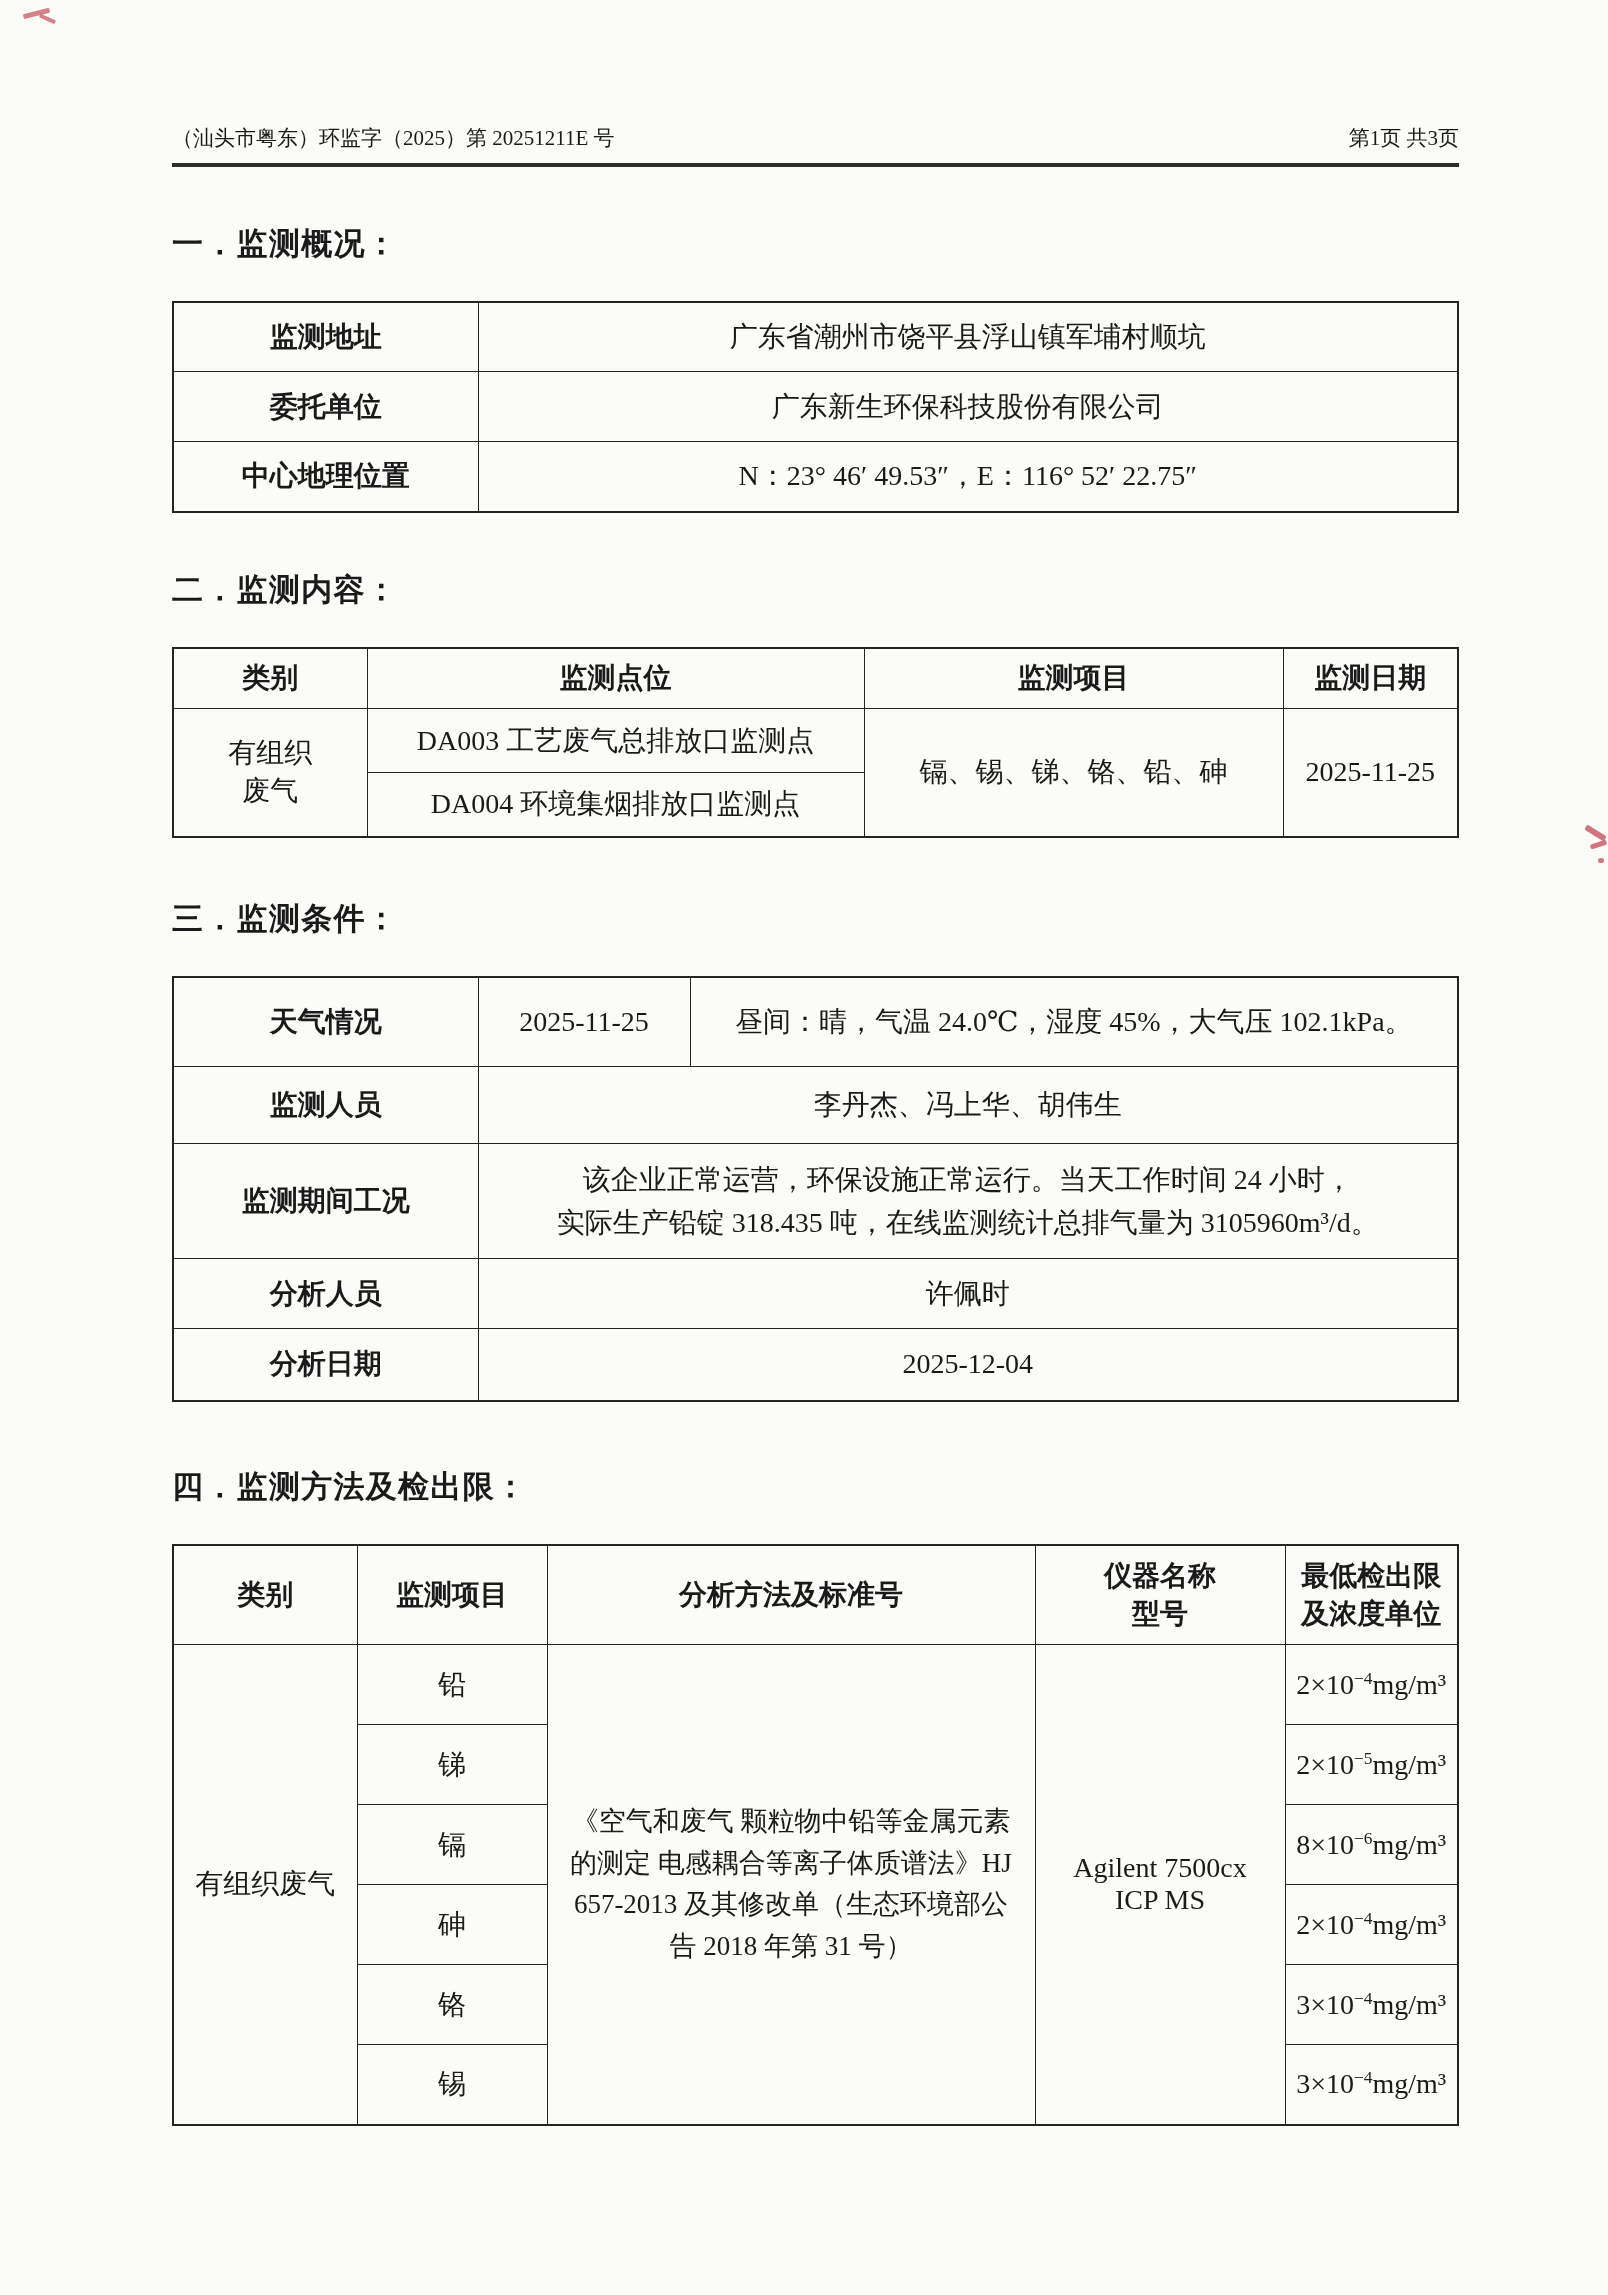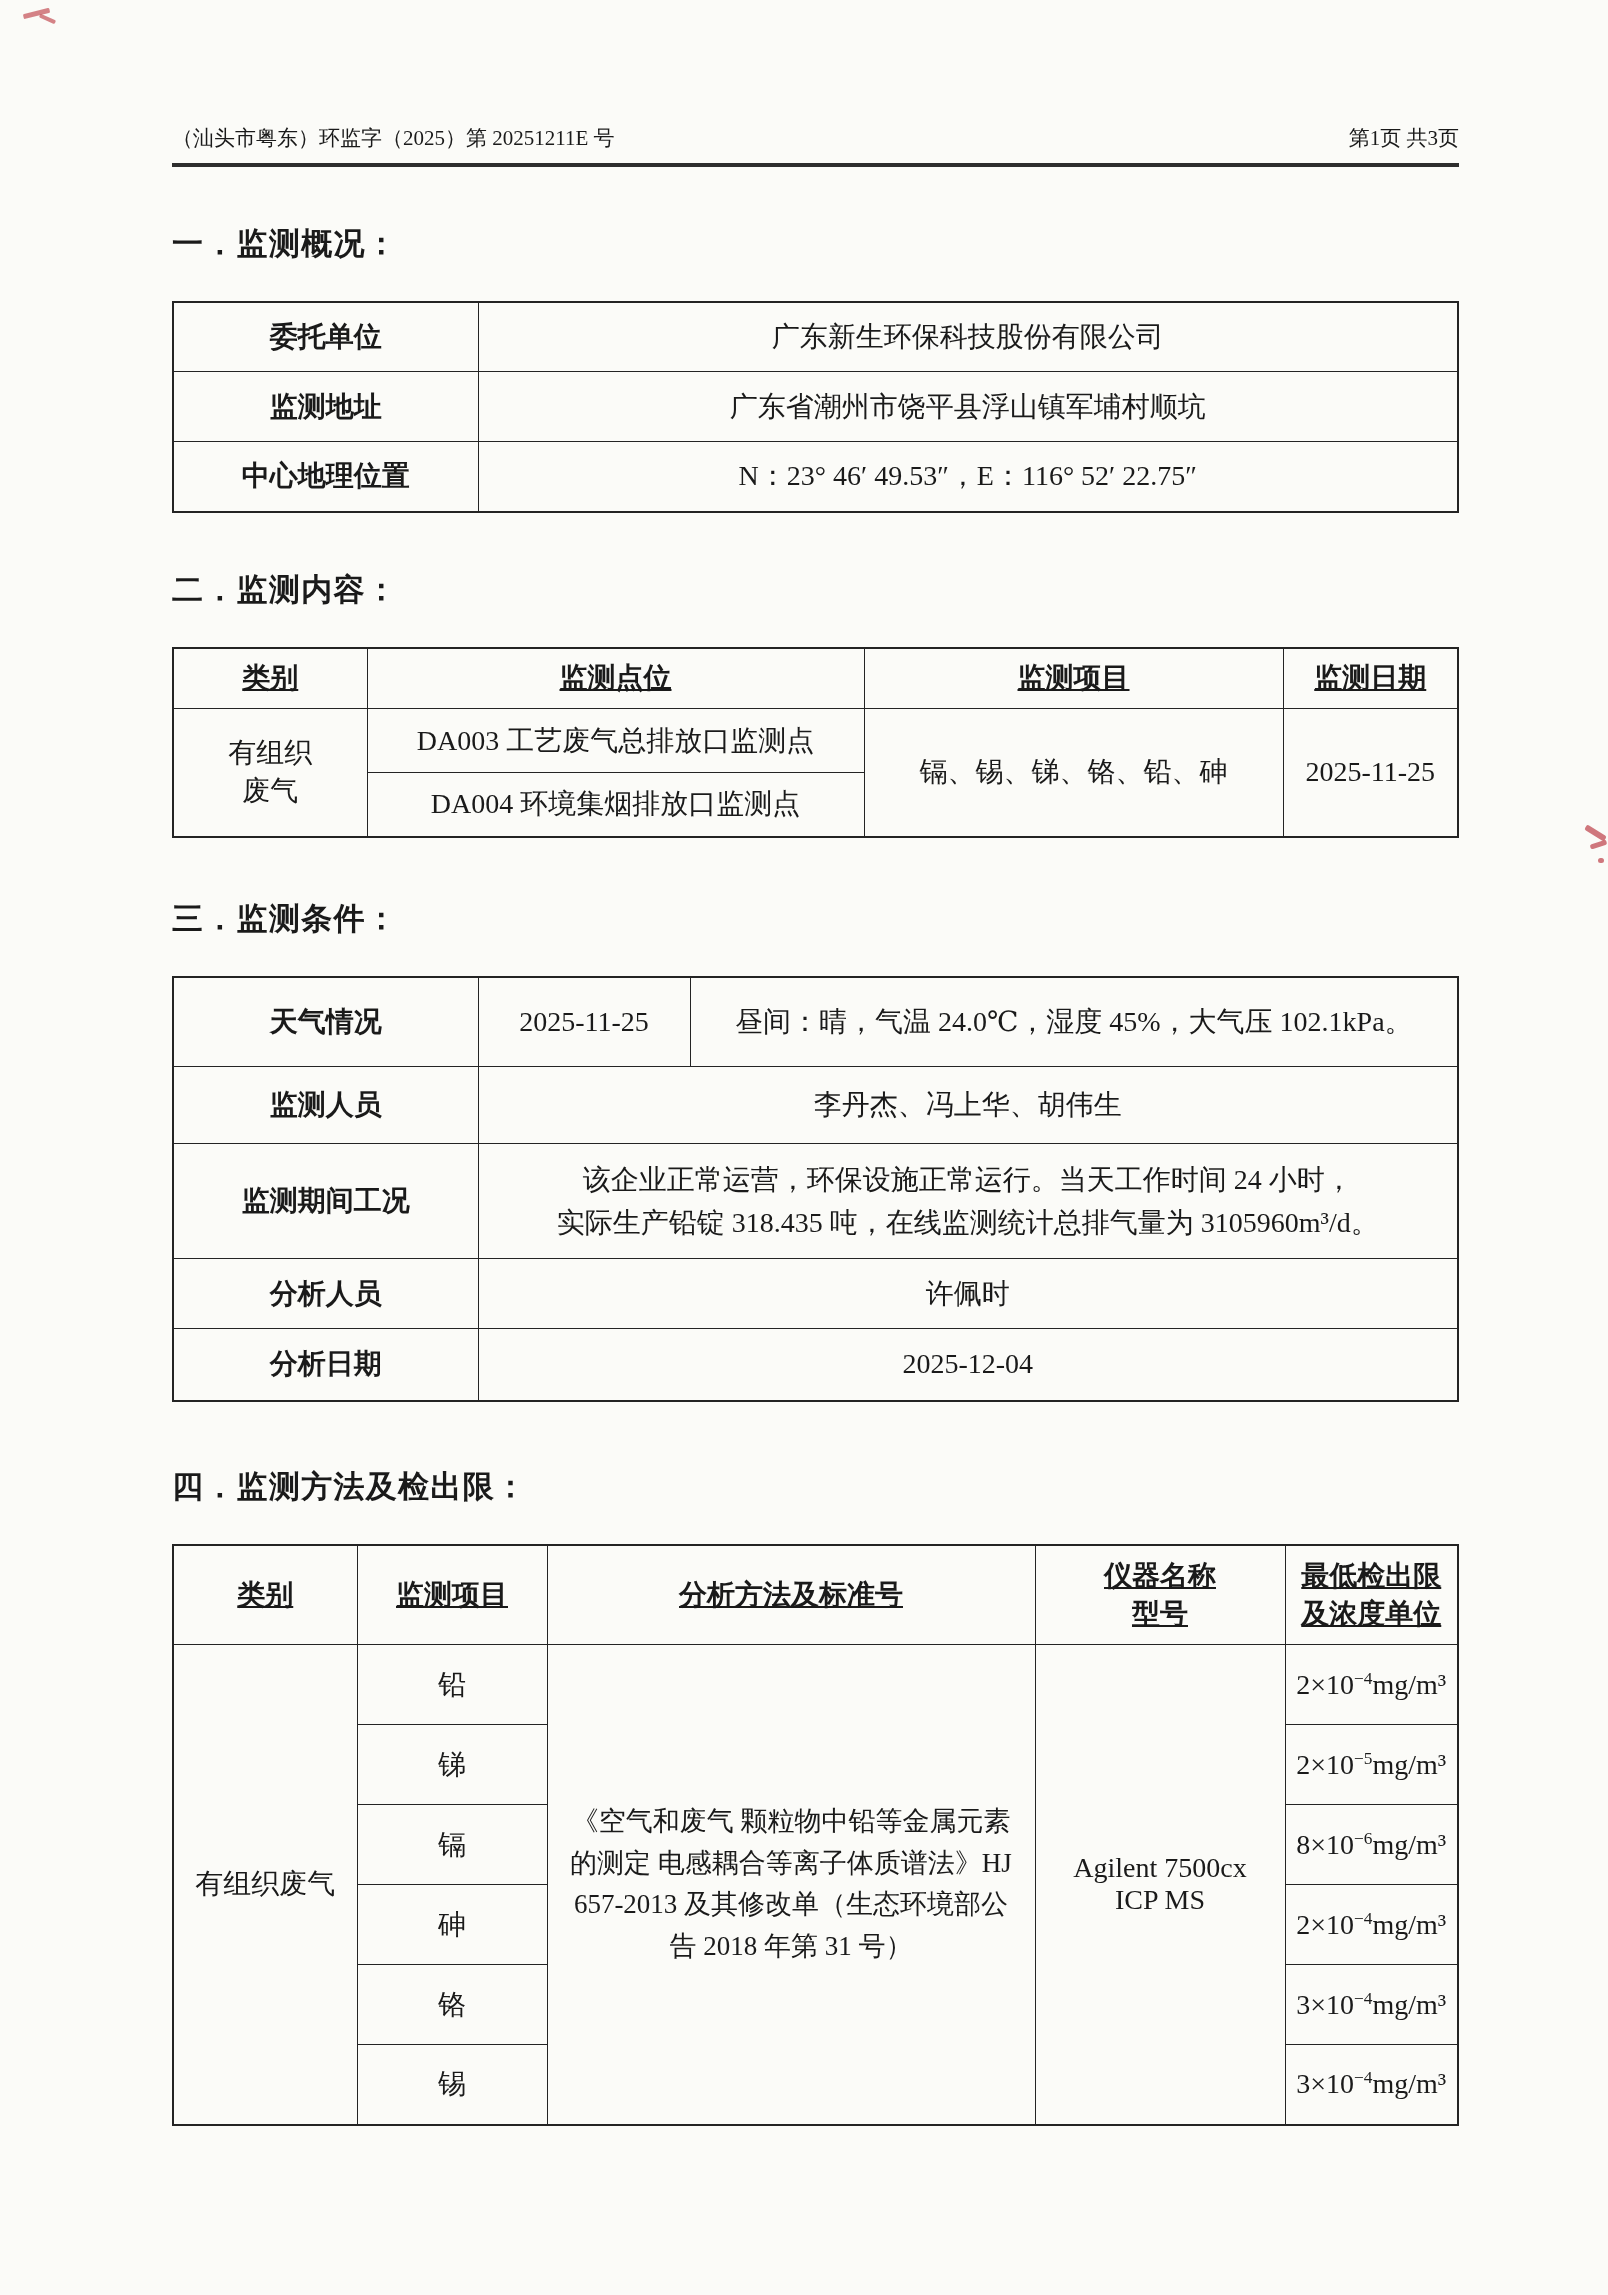--- a/index.html
+++ b/index.html
@@ -46,21 +46,21 @@
   .tbl{margin-top:36px;border:2.7px solid #242424;}
   td,th{
     border:1.3px solid #242424;
     text-align:center;
     vertical-align:middle;
     font-size:28px;
     padding:2.7px 6.7px;
     box-sizing:border-box;
     overflow:hidden;
   }
-  th{font-weight:700;text-decoration:underline;}
+  th{font-weight:700;}
   .lbl{font-weight:700;}
   .pre{white-space:pre-line;}
   
   .h105 td{height:70px;}
   .r-weather td{height:90px;}
   .r-person td{height:77px;}
   .r-work td{height:115px;}
   .r-analyst td{height:70px;}
   .r-adate td{height:72px;}
   .t2-head th{height:61px;}
@@ -117,26 +117,26 @@
 
     <div class="section-title st1">一．监测概况：</div>
 
     <table class="tbl">
       <colgroup>
           <col style="width:305px">
           <col>
         </colgroup>
       <tbody>
           <tr class="h105">
+        <td class="lbl">监测地址</td>
+        <td>广东省潮州市饶平县浮山镇军埔村顺坑</td>
+      </tr>
+      <tr class="h105">
         <td class="lbl">委托单位</td>
         <td>广东新生环保科技股份有限公司</td>
-      </tr>
-      <tr class="h105">
-        <td class="lbl">监测地址</td>
-        <td>广东省潮州市饶平县浮山镇军埔村顺坑</td>
       </tr>
       <tr class="h105">
         <td class="lbl">中心地理位置</td>
         <td>N：23° 46′ 49.53″，E：116° 52′ 22.75″</td>
       </tr>
     </tbody>
       </table>
 
     <div class="section-title st2">二．监测内容：</div>
 

